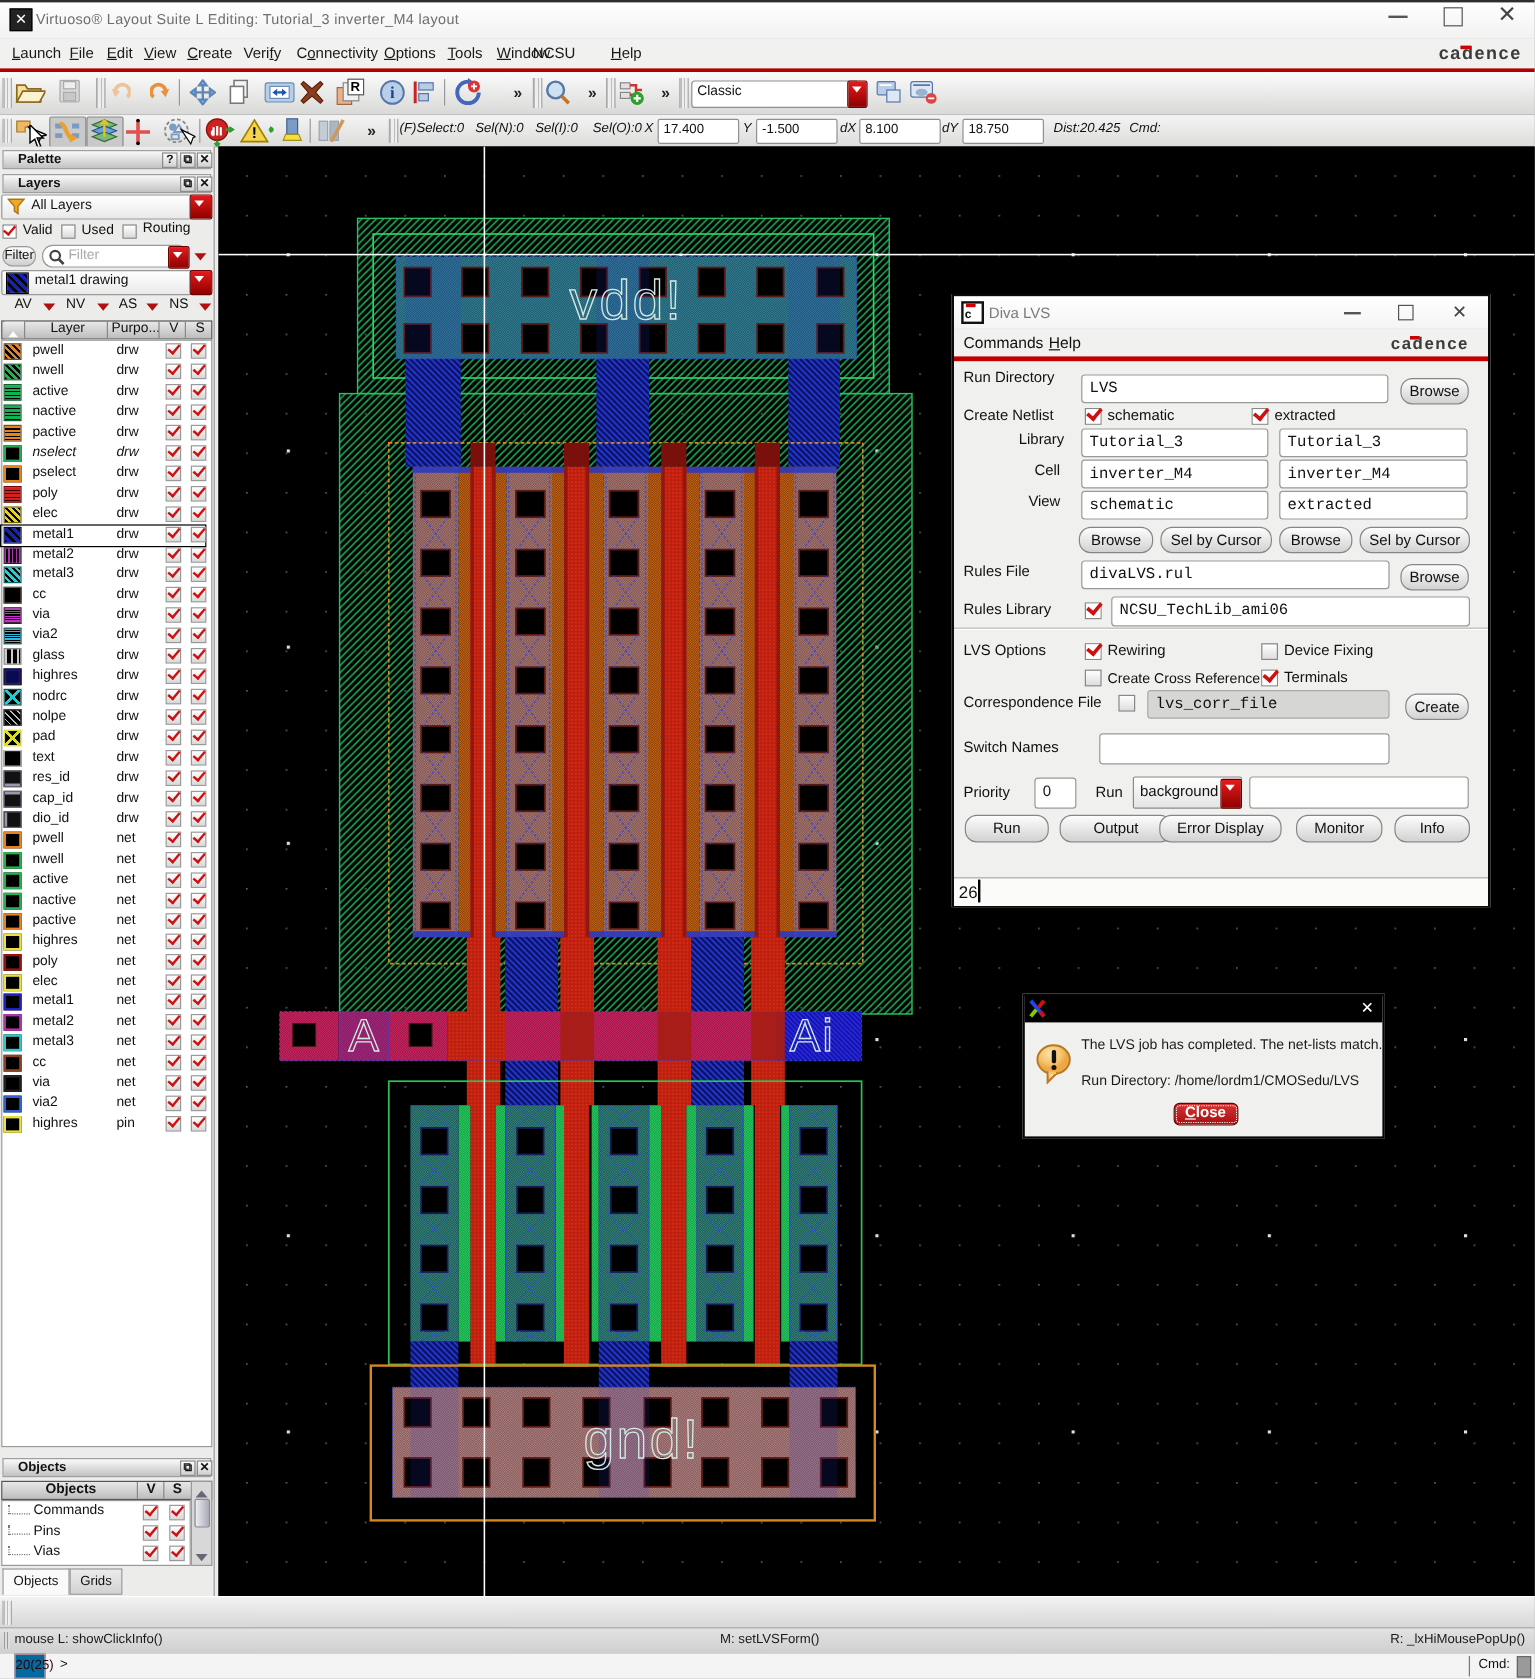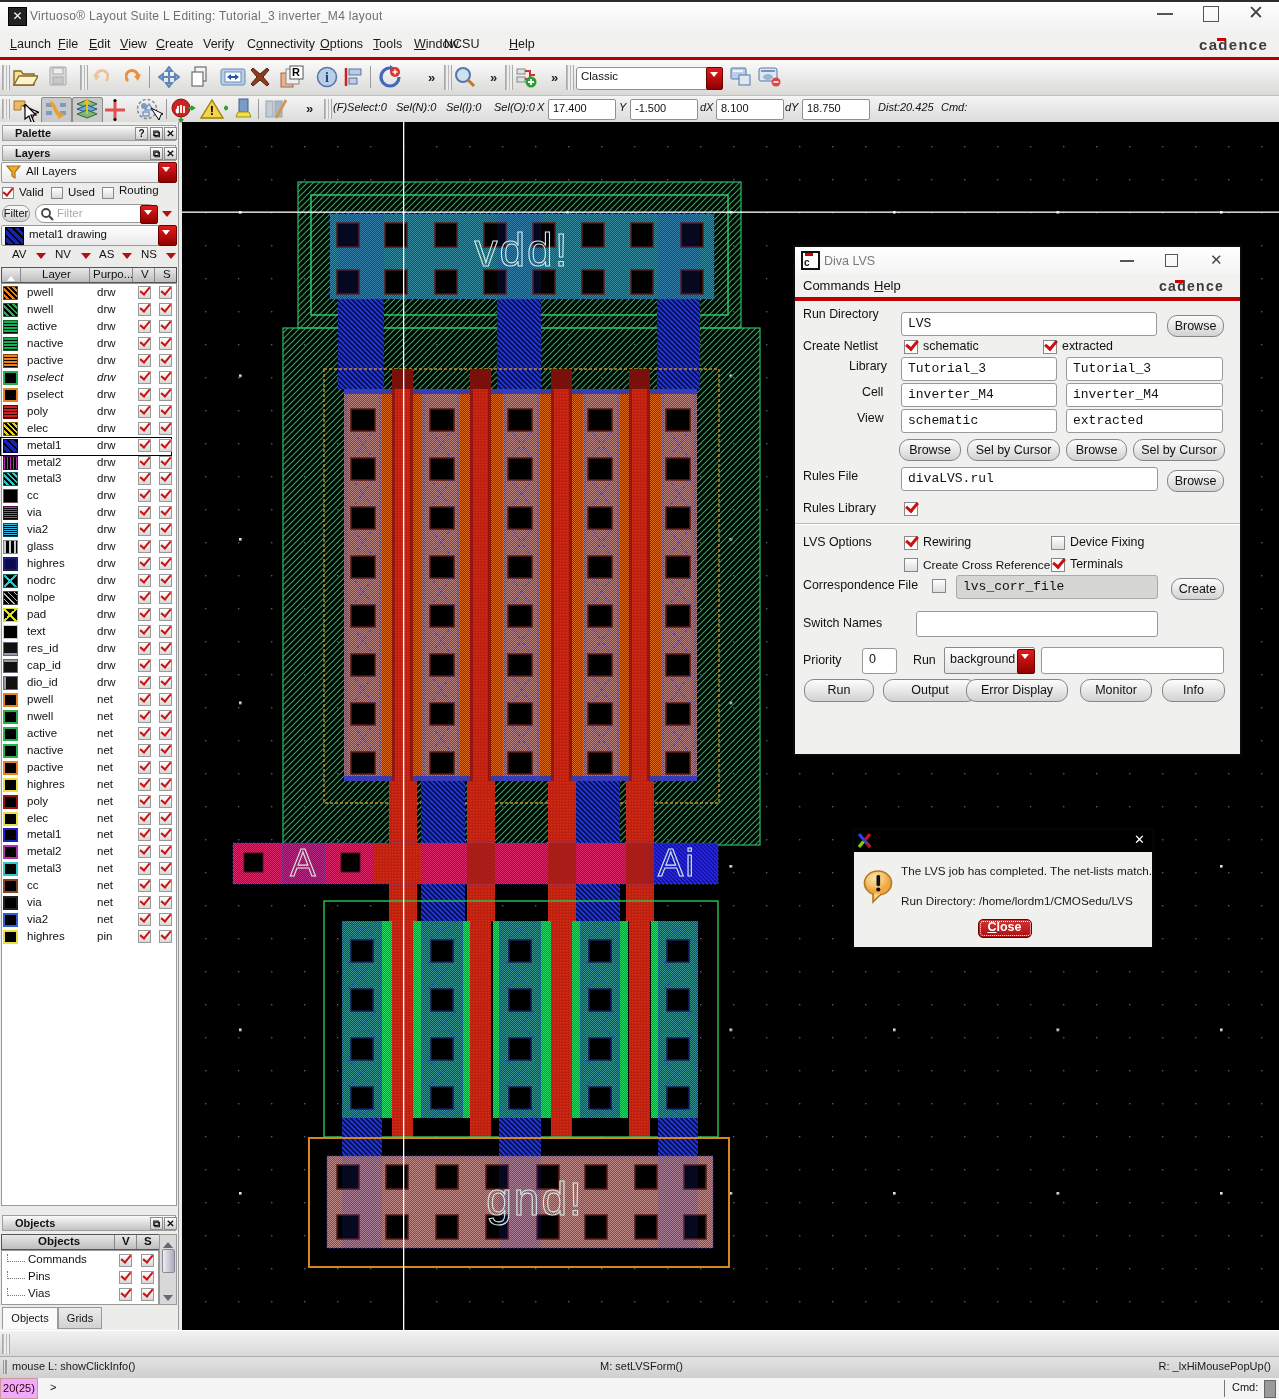--- a/index.html
+++ b/index.html
@@ -956,21 +956,21 @@
 <div class="abs" id="strip">
     <div class="abs grip" style="left:2px;top:3px;height:20px;"></div>
   </div>
 <div class="abs" id="statusbar">
  <div class="abs" style="left:3px;top:3px;width:5px;height:14px;background:repeating-linear-gradient(90deg,#999 0 1px,#ddd 1px 2.5px);"></div>
  <span class="abs" style="left:12px;top:3px;">mouse L: showClickInfo()</span>
  <span class="abs" style="left:600px;top:3px;">M: setLVSForm()</span>
  <span class="abs" style="right:8px;top:3px;">R: _lxHiMousePopUp()</span>
 </div>
 <div class="abs" id="bottombar">
- <div class="abs" style="left:0;top:0;width:38px;height:21px;background:#f0abfc;border:1px solid #c99;box-sizing:border-box;color:#300;text-align:center;line-height:19px;">20(25)</div>
+ <div class="abs" style="left:12px;top:0;width:26px;height:21px;background:#0369a1;border:1px solid #c99;box-sizing:border-box;color:#300;text-align:center;line-height:19px;">20(25)</div>
  <span class="abs" style="left:50px;top:3px;">&gt;</span>
  <div class="abs" style="left:44px;top:0;width:1178px;height:20px;background:#fcfcfc;border:1px solid #ccc;box-sizing:border-box;z-index:-1;"></div>
  <div class="abs" style="left:1224px;top:2px;width:1px;height:17px;background:#777;"></div>
  <span class="abs" style="left:1232px;top:3px;">Cmd:</span>
  <div class="abs" style="left:1264px;top:2px;width:10px;height:16px;background:#9a9a9a;border:1px solid #666;"></div>
 </div>
 <div class="abs" id="diva">
  <div class="abs" style="left:0;top:0;width:445px;height:27px;background:linear-gradient(#ffffff,#f4f4f4);border-bottom:1px solid #d0d0d0;">
   <span class="abs" style="left:6px;top:4px;width:15px;height:15px;border:2px solid #111;background:#fff;"></span>
   <span class="abs" style="left:10px;top:6px;width:8px;height:3px;background:#c00;"></span>
@@ -1006,20 +1006,21 @@
  <div class="dinput" style="left:271px;top:162px;width:157px;height:24px;">extracted</div>
  <div class="dbtn" style="left:104px;top:192px;width:62px;height:22px;line-height:20px;">Browse</div>
  <div class="dbtn" style="left:172px;top:192px;width:93px;height:22px;line-height:20px;">Sel by Cursor</div>
  <div class="dbtn" style="left:271px;top:192px;width:61px;height:22px;line-height:20px;">Browse</div>
  <div class="dbtn" style="left:338px;top:192px;width:92px;height:22px;line-height:20px;">Sel by Cursor</div>
  <span class="dlabel" style="left:8px;top:222px;">Rules File</span>
  <div class="dinput" style="left:106px;top:220px;width:257px;height:24px;">divaLVS.rul</div>
  <div class="dbtn" style="left:372px;top:223px;width:57px;height:22px;line-height:20px;">Browse</div>
  <span class="dlabel" style="left:8px;top:254px;">Rules Library</span>
  <span class="dcb chk2" style="left:109px;top:255px;"></span>
+ <div class="dinput" style="left:131px;top:250px;width:299px;height:25px;">NCSU_TechLib_ami06</div>
  <div class="abs" style="left:0px;top:276px;width:445px;height:1px;background:#b8b8b8;border-bottom:1px solid #fff;"></div>
  <span class="dlabel" style="left:8px;top:288px;">LVS Options</span>
  <span class="dcb chk2" style="left:109px;top:289px;"></span>
     <span class="dlabel" style="left:128px;top:288px;">Rewiring</span>
  <span class="dcb" style="left:256px;top:289px;"></span>
     <span class="dlabel" style="left:275px;top:288px;">Device Fixing</span>
  <span class="dcb" style="left:109px;top:311px;"></span>
     <span class="dlabel" style="left:128px;top:311px;font-size:11.8px;">Create Cross Reference</span>
  <span class="dcb chk2" style="left:256px;top:311px;"></span>
     <span class="dlabel" style="left:275px;top:310px;">Terminals</span>
@@ -1035,20 +1036,24 @@
  <div class="abs" style="left:149px;top:400px;width:91px;height:27px;background:linear-gradient(#fefefe,#e4e4e4);border:1px solid #8a8a8a;border-radius:2px;box-sizing:border-box;">
    <span class="abs" style="left:5px;top:4px;font-size:12.5px;color:#111;">background</span>
     </div>
  <div class="abs redbtn" style="left:222px;top:402px;width:16px;height:23px;"></div>
  <div class="dinput" style="left:246px;top:400px;width:183px;height:27px;"></div>
  <div class="dbtn" style="left:9px;top:432px;width:70px;height:23px;line-height:21px;">Run</div>
  <div class="dbtn" style="left:88px;top:432px;width:94px;height:23px;line-height:21px;">Output</div>
  <div class="dbtn" style="left:171px;top:432px;width:102px;height:23px;line-height:21px;">Error Display</div>
  <div class="dbtn" style="left:285px;top:432px;width:72px;height:23px;line-height:21px;">Monitor</div>
  <div class="dbtn" style="left:367px;top:432px;width:63px;height:23px;line-height:21px;">Info</div>
+ <div class="abs" style="left:0;top:484px;width:445px;height:23px;background:#fbfbfa;border-top:1px solid #aaa;">
+  <span class="abs" style="left:4px;top:3px;font-size:14px;color:#111;">26</span>
+  <span class="abs" style="left:20px;top:1px;width:1.5px;height:19px;background:#000;"></span>
+ </div>
 </div>
 <div class="abs" id="popup">
  <div class="abs" style="left:0;top:0;width:298px;height:22px;background:#000;">
   <svg class="abs" style="left:3px;top:2px;" width="17" height="17" viewBox="0 0 17 17">
         <path d="M2 2 L13 15" stroke="#2244ee" stroke-width="3.2"></path>
         <path d="M13 2 L8.5 7.5" stroke="#cc1111" stroke-width="3.2"></path>
         <path d="M6.5 9.5 L2 15" stroke="#88cc00" stroke-width="3.2"></path>
         <path d="M10 11 L13 15" stroke="#cc1111" stroke-width="3.2"></path>
       </svg>
   <span class="abs" style="left:280px;top:2px;color:#fff;font-size:13px;">✕</span>

